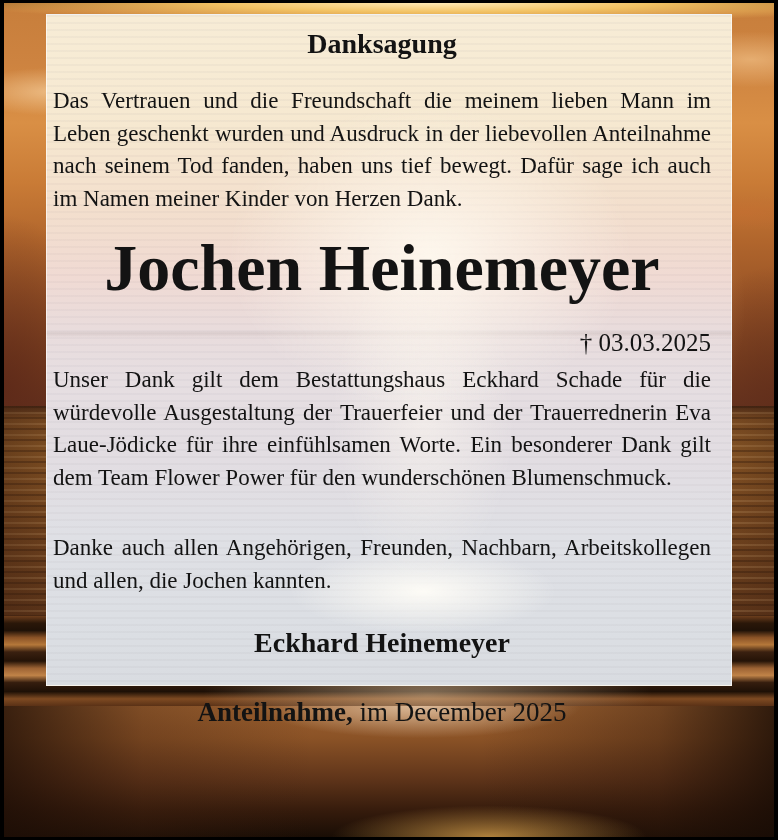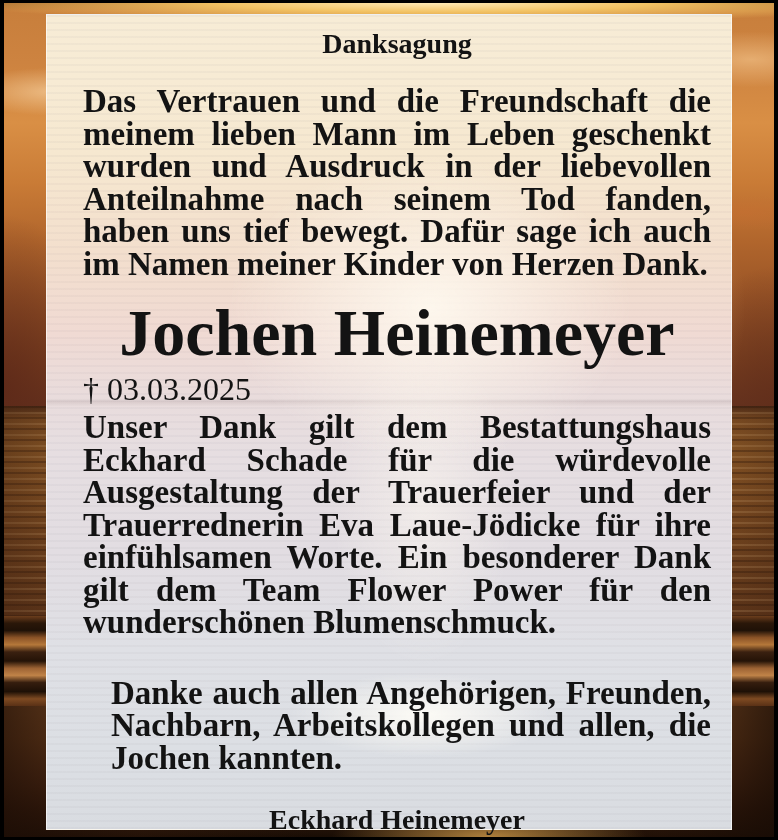--- a/index.html
+++ b/index.html
@@ -63,22 +63,22 @@
       radial-gradient(ellipse 230px 46px at 54% 0%, rgba(255,235,210,0.65), rgba(255,235,210,0) 70%),
       radial-gradient(ellipse 210px 42px at 63% 100%, rgba(255,190,90,0.65), rgba(255,190,90,0) 75%),
       linear-gradient(to right, rgba(30,14,6,0.78) 0%, rgba(60,30,14,0.3) 18%, rgba(0,0,0,0) 40%, rgba(0,0,0,0) 62%, rgba(45,22,10,0.4) 85%, rgba(25,12,5,0.82) 100%),
       linear-gradient(to bottom, #9c6130 0%, #8a5226 25%, #60351a 55%, #351b0c 80%, #190d05 100%);
   }
 
   
   .panel {
     position: absolute;
     left: 46px; top: 14px;
-    width: 686px; height: 816px;
-    padding: 0 20px 0 36px;
+    width: 686px; height: 672px;
+    padding: 0 20px 0 6px;
     border: 1px solid rgba(255,255,255,0.6);
     background:
       
       radial-gradient(ellipse 190px 60px at 55% 86%, rgba(255,253,247,0.95), rgba(255,253,247,0) 70%),
       
       radial-gradient(ellipse 280px 210px at 56% 36%, rgba(255,250,240,0.9), rgba(255,245,228,0) 72%),
       
       radial-gradient(ellipse 130px 230px at 55% 60%, rgba(253,248,240,0.55), rgba(253,248,240,0) 70%),
       
       linear-gradient(to bottom, rgba(0,0,0,0) 47.1%, rgba(120,100,100,0.14) 47.5%, rgba(0,0,0,0) 48.1%),
@@ -92,44 +92,43 @@
 
   .title {
     margin-top: 11px;
     font-size: 28px;
     font-weight: bold;
     line-height: 35px;
     text-align: center;
   }
 
   .body-par {
-    font-size: 33px;
+    font-size: 23px;
     line-height: 32.5px;
     text-align: justify;
     hyphens: none;
-    font-weight: bold;
   }
   .par-intro   { margin-top: 24px; }
   .par-funeral { margin-top: 4px; }
-  .par-all     { margin-top: 38px; margin-left: 28px; }
+  .par-all     { margin-top: 38px; }
 
   .deceased-name {
     margin-top: 16px;
     font-size: 66px;
     font-weight: bold;
     line-height: 74px;
     text-align: center;
     white-space: nowrap;
   }
 
   .death-date {
-    margin-top: 2px;
-    font-size: 32px;
+    margin-top: 20px;
+    font-size: 25px;
     line-height: 35px;
-    text-align: left;
+    text-align: right;
   }
 
   .signature {
     margin-top: 28px;
     font-size: 28px;
     font-weight: bold;
     line-height: 36px;
     text-align: center;
   }
 

